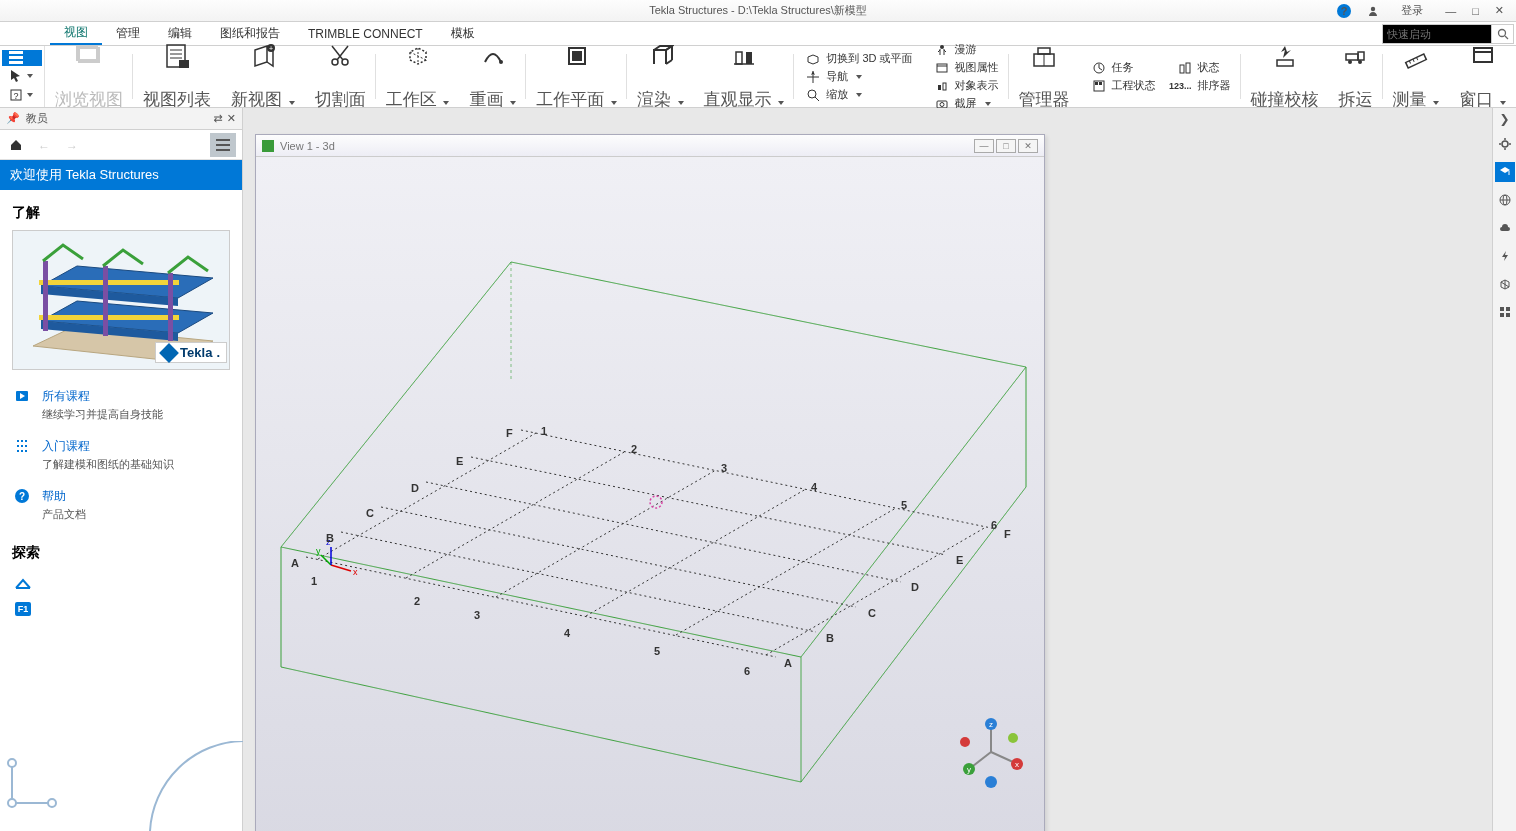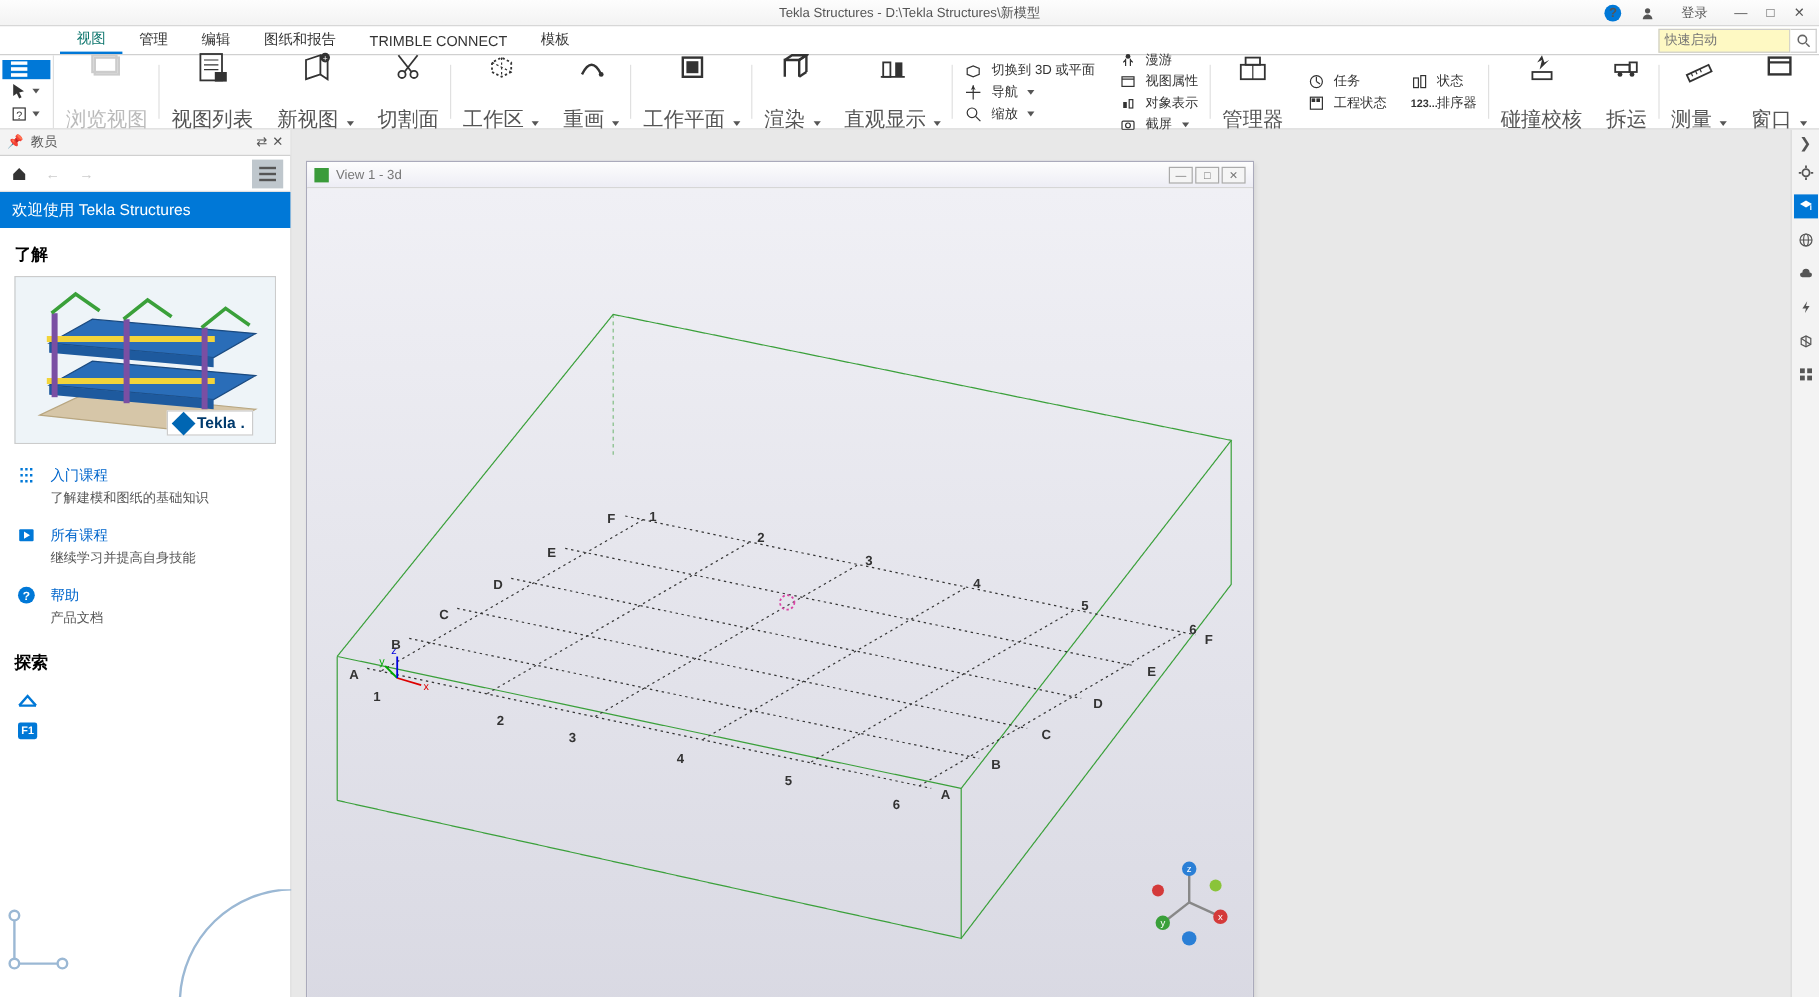--- a/index.html
+++ b/index.html
@@ -10,54 +10,54 @@
 .title-bar .title { position:absolute; left:50%; transform:translateX(-50%); color:#555; font-size:11px; }
 .title-bar .right { margin-left:auto; display:flex; align-items:center; gap:4px; padding-right:6px; }
 .title-bar .right span { cursor:pointer; padding:2px 6px; color:#555; font-size:11px; }
 .help-circle { width:14px;height:14px;border-radius:50%;background:#0078d7;color:#fff;display:inline-flex;align-items:center;justify-content:center;font-size:10px;font-weight:bold;}
 
 
 .menu-bar { height: 24px; background: #fff; border-bottom: 1px solid #d0d0d0; display:flex; align-items:stretch; padding-left:50px; position:relative;}
 .menu-bar .tab { padding:0 14px; display:flex; align-items:center; font-size:12px; color:#333; cursor:pointer; }
 .menu-bar .tab.active { border-bottom:2px solid #0078d7; color:#0f766e; }
 .menu-bar .search-wrap { margin-left:auto; display:flex; align-items:center; padding-right:2px;}
-.menu-bar input { width:110px; height:20px; border:1px solid #ccc; font-size:11px; padding:0 4px; color:#888; background:#fef9c3;}
+.menu-bar input { width:110px; height:20px; border:1px solid #ccc; font-size:11px; padding:0 4px; color:#888; background:#000000;}
 .menu-bar .search-btn { width:22px;height:20px;border:1px solid #ccc;border-left:none;display:flex;align-items:center;justify-content:center;background:#fff;cursor:pointer;}
 
 
 .ribbon { height: 62px; background: #fff; border-bottom:1px solid #d0d0d0; display:flex; align-items:stretch;}
 .ribbon .left-tools { width:50px; display:flex; flex-direction:column; border-right:1px solid #e0e0e0; padding:4px 2px; gap:2px;}
 .ribbon .left-tools .tool { height:24px; display:flex; align-items:center; justify-content:flex-start; padding-left:6px; gap:2px; cursor:pointer; border:1px solid transparent;}
 .ribbon .group { display:flex; flex-direction:column; align-items:center; justify-content:center; padding:4px 10px; gap:2px; position:relative;}
 .ribbon .group.sep::after{content:"";position:absolute;right:0;top:8px;bottom:8px;width:1px;background:#e0e0e0;}
 .ribbon .group .gicon { height:32px; display:flex; align-items:center; justify-content:center;}
 .ribbon .group .glabel { font-size:17px; color:#555; white-space:nowrap;margin-top:16px;}
 .ribbon .group.disabled .glabel{color:#bbb;}
 .ribbon .multicol{display:flex;flex-direction:column;padding:4px 10px;justify-content:center;gap:2px;}
 .ribbon .multicol .row{display:flex;align-items:center;gap:6px;font-size:11px;color:#333;cursor:pointer;white-space:nowrap;}
-.ribbon .multicol .row .small-icon{width:16px;height:16px;display:flex;align-items:center;justify-content:flex-start;}
+.ribbon .multicol .row .small-icon{width:16px;height:16px;display:flex;align-items:center;justify-content:flex-end;}
 
 
 .main { flex:1; display:flex; overflow:hidden; }
 .sidebar { width:243px; background:#fff; border-right:1px solid #d0d0d0; display:flex; flex-direction:column;}
 .sidebar-header { height:22px; background:#f3f3f3; border-bottom:1px solid #d0d0d0; display:flex; align-items:center; padding:0 6px; gap:6px;}
 .sidebar-header .pin{font-size:11px;color:#555;}
 .sidebar-header .title{font-size:11px;color:#555;}
 .sidebar-header .right{margin-left:auto;display:flex;gap:4px;}
 .sidebar-header .right span{cursor:pointer;color:#555;font-size:11px;}
 .sidebar-nav{height:30px;display:flex;align-items:center;padding:0 6px;gap:8px;border-bottom:1px solid #e0e0e0;}
 .sidebar-nav .navbtn{width:20px;height:20px;display:flex;align-items:center;justify-content:center;cursor:pointer;color:#555;}
 .sidebar-nav .navbtn.disabled{color:#ccc;}
 .sidebar-nav .burger{margin-left:auto;background:#bfc7cd;width:26px;height:24px;display:flex;flex-direction:column;gap:3px;align-items:center;justify-content:center;cursor:pointer;}
 .sidebar-nav .burger div{width:14px;height:2px;background:#555;}
 .welcome-bar{background:#0078d7;color:#fff;padding:6px 10px;font-size:13px;font-weight:normal;}
 .panel-content{flex:1;overflow:auto;padding:10px 12px;}
 .panel-content h3{font-size:14px;font-weight:bold;margin:4px 0 8px;}
 .thumb{width:218px;height:140px;border:1px solid #ccc;background:#e8f0f5;position:relative;margin-bottom:10px;overflow:hidden;}
-.thumb .tekla-logo{position:absolute;right:18px;bottom:6px;background:#fff;padding:2px 6px;font-weight:bold;color:#003a6c;font-size:13px;border:1px solid #ccc;display:flex;align-items:center;gap:4px;}
+.thumb .tekla-logo{position:absolute;right:2px;bottom:6px;background:#fff;padding:2px 6px;font-weight:bold;color:#003a6c;font-size:13px;border:1px solid #ccc;display:flex;align-items:center;gap:4px;}
 .thumb .tekla-logo .sq{width:14px;height:14px;background:#0066b3;transform:rotate(45deg);}
 .link-item{display:flex;gap:10px;padding:8px 0;cursor:pointer;}
 .link-item .li-icon{width:20px;flex:0 0 20px;display:flex;align-items:flex-start;justify-content:center;color:#0078d7;}
 .link-item .li-text .t1{color:#0066cc;font-size:12px;margin-bottom:2px;}
 .link-item .li-text .t2{color:#555;font-size:11px;}
 .info-item{display:flex;gap:10px;padding:6px 0;}
 .info-item .ii-icon{width:22px;flex:0 0 22px;display:flex;align-items:flex-start;justify-content:center;}
 .info-item .ii-text{color:#444;font-size:11px;line-height:1.5;}
 .corner-deco{position:absolute;left:0;bottom:0;width:243px;height:90px;pointer-events:none;}
 
@@ -448,38 +448,38 @@
           <path d="M30 30 L50 14 L70 28" fill="none" stroke="#3aa03a" stroke-width="3"></path>
           <path d="M90 35 L110 19 L130 33" fill="none" stroke="#3aa03a" stroke-width="3"></path>
           <path d="M155 42 L175 26 L195 40" fill="none" stroke="#3aa03a" stroke-width="3"></path>
         </svg>
         <div class="tekla-logo"><span class="sq"></span><span>Tekla</span>.</div>
       </div>
 
       <div class="link-item">
         <div class="li-icon">
             <svg width="16" height="16" viewBox="0 0 16 16">
+              <rect x="2" y="3" width="12" height="10" rx="1" fill="#0078d7"></rect>
+              <polygon points="6,5 6,11 11,8" fill="#fff"></polygon>
+            </svg>
+          </div>
+        <div class="li-text">
+            <div class="t1">所有课程</div>
+            <div class="t2">继续学习并提高自身技能</div>
+          </div>
+      </div>
+      <div class="link-item">
+        <div class="li-icon">
+            <svg width="16" height="16" viewBox="0 0 16 16">
               <path d="M4 2 L4 14 M8 2 L8 14 M12 2 L12 14" stroke="#0078d7" stroke-width="2" stroke-dasharray="2,3"></path>
             </svg>
           </div>
         <div class="li-text">
             <div class="t1">入门课程</div>
             <div class="t2">了解建模和图纸的基础知识</div>
-          </div>
-      </div>
-      <div class="link-item">
-        <div class="li-icon">
-            <svg width="16" height="16" viewBox="0 0 16 16">
-              <rect x="2" y="3" width="12" height="10" rx="1" fill="#0078d7"></rect>
-              <polygon points="6,5 6,11 11,8" fill="#fff"></polygon>
-            </svg>
-          </div>
-        <div class="li-text">
-            <div class="t1">所有课程</div>
-            <div class="t2">继续学习并提高自身技能</div>
           </div>
       </div>
       <div class="link-item">
         <div class="li-icon">
             <svg width="16" height="16" viewBox="0 0 16 16">
               <circle cx="8" cy="8" r="7" fill="#0078d7"></circle>
               <text x="8" y="12" text-anchor="middle" fill="#fff" font-size="10" font-weight="bold">?</text>
             </svg>
           </div>
         <div class="li-text">

